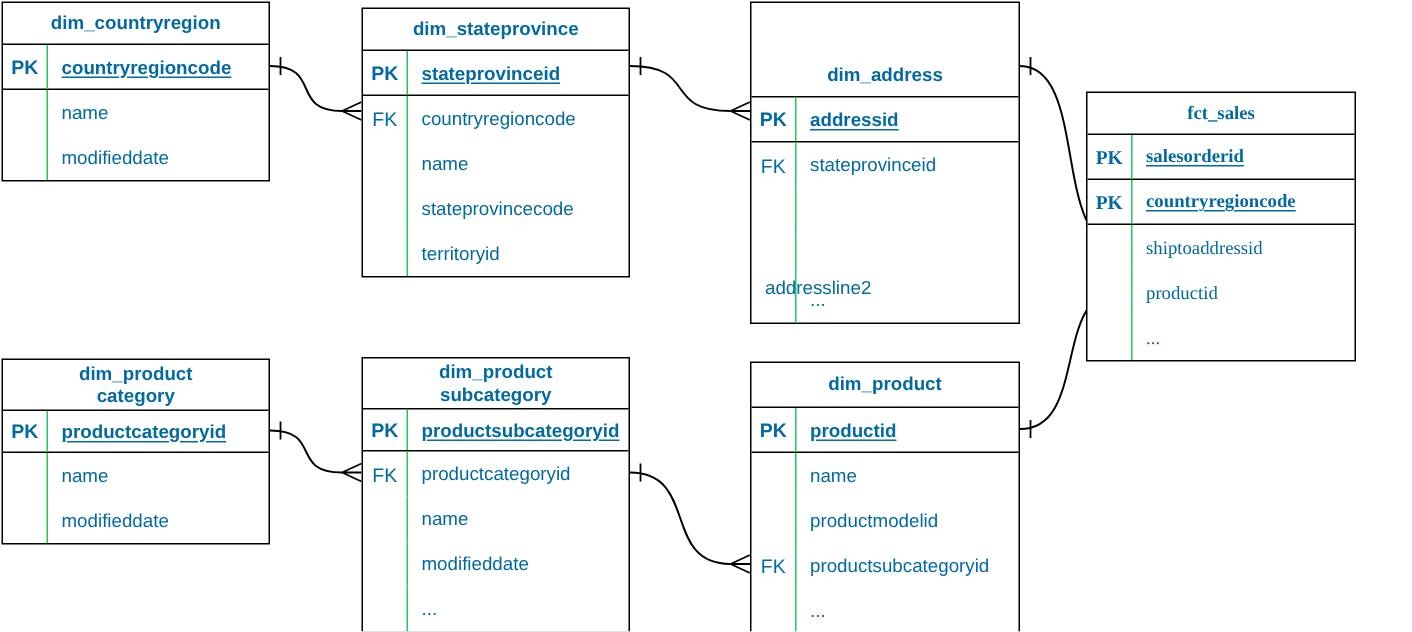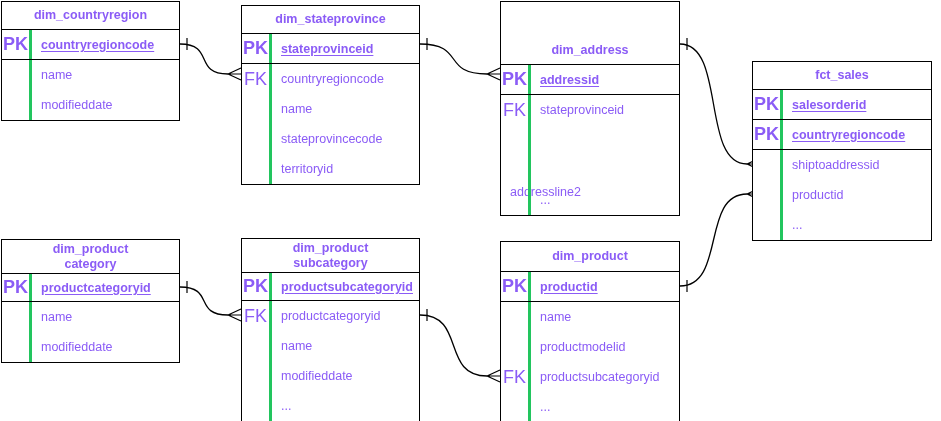--- a/index.html
+++ b/index.html
@@ -2,21 +2,21 @@
 <html><head>
 <meta charset="utf-8">
 <style>
   html, body { margin: 0; padding: 0; background: #ffffff; }
   #canvas {
     position: relative;
     width: 941px;
     height: 421px;
     background: #ffffff;
     font-family: "Liberation Sans", sans-serif;
-    color: #8b5cf6;
+    color: #0369a1;
     overflow: hidden;
   }
   * { box-sizing: border-box; }
   .erd-table {
     position: absolute;
     background: #ffffff;
     border: 1px solid #000000;
   }
   .erd-title {
     display: flex;
@@ -27,25 +27,25 @@
     font-size: 12.5px;
     line-height: 15px;
     white-space: pre-line;
     border-bottom: 1px solid #000000;
   }
   .erd-row { display: flex; align-items: stretch; }
   .erd-row.pk-row { border-bottom: 1px solid #000000; }
   .erd-key {
     flex: 0 0 30px;
     width: 30px;
-    border-right: 3px solid #22c55e;
+    border-right: 1px solid #22c55e;
     display: flex;
     align-items: center;
     justify-content: center;
-    font-size: 18px;
+    font-size: 13px;
   }
   .erd-key.bold { font-weight: bold; }
   .erd-field {
     flex: 1 1 auto;
     display: flex;
     align-items: center;
     padding-left: 9px;
     font-size: 12.5px;
     white-space: nowrap;
   }
@@ -139,21 +139,21 @@
       </div>
       <div class="erd-row" style="height: 30px; flex-direction: column;">
         <span class="erd-key"></span>
         <span class="erd-field">addressline2</span>
       </div>
       <div class="erd-row" style="height: 30px;">
         <span class="erd-key"></span>
         <span class="erd-field">...</span>
       </div>
     </div>
-    <div class="erd-table" style="left: 752px; top: 61px; width: 180px;">
+    <div class="erd-table" style="left: 724px; top: 61px; width: 180px; font-family: Liberation Serif, serif;">
       <div class="erd-title" style="height: 28px;">fct_sales</div>
       <div class="erd-row pk-row" style="height: 30px;">
         <span class="erd-key bold">PK</span>
         <span class="erd-field pk">salesorderid</span>
       </div>
       <div class="erd-row pk-row" style="height: 30px;">
         <span class="erd-key bold">PK</span>
         <span class="erd-field pk">countryregioncode</span>
       </div>
       <div class="erd-row" style="height: 30px;">

